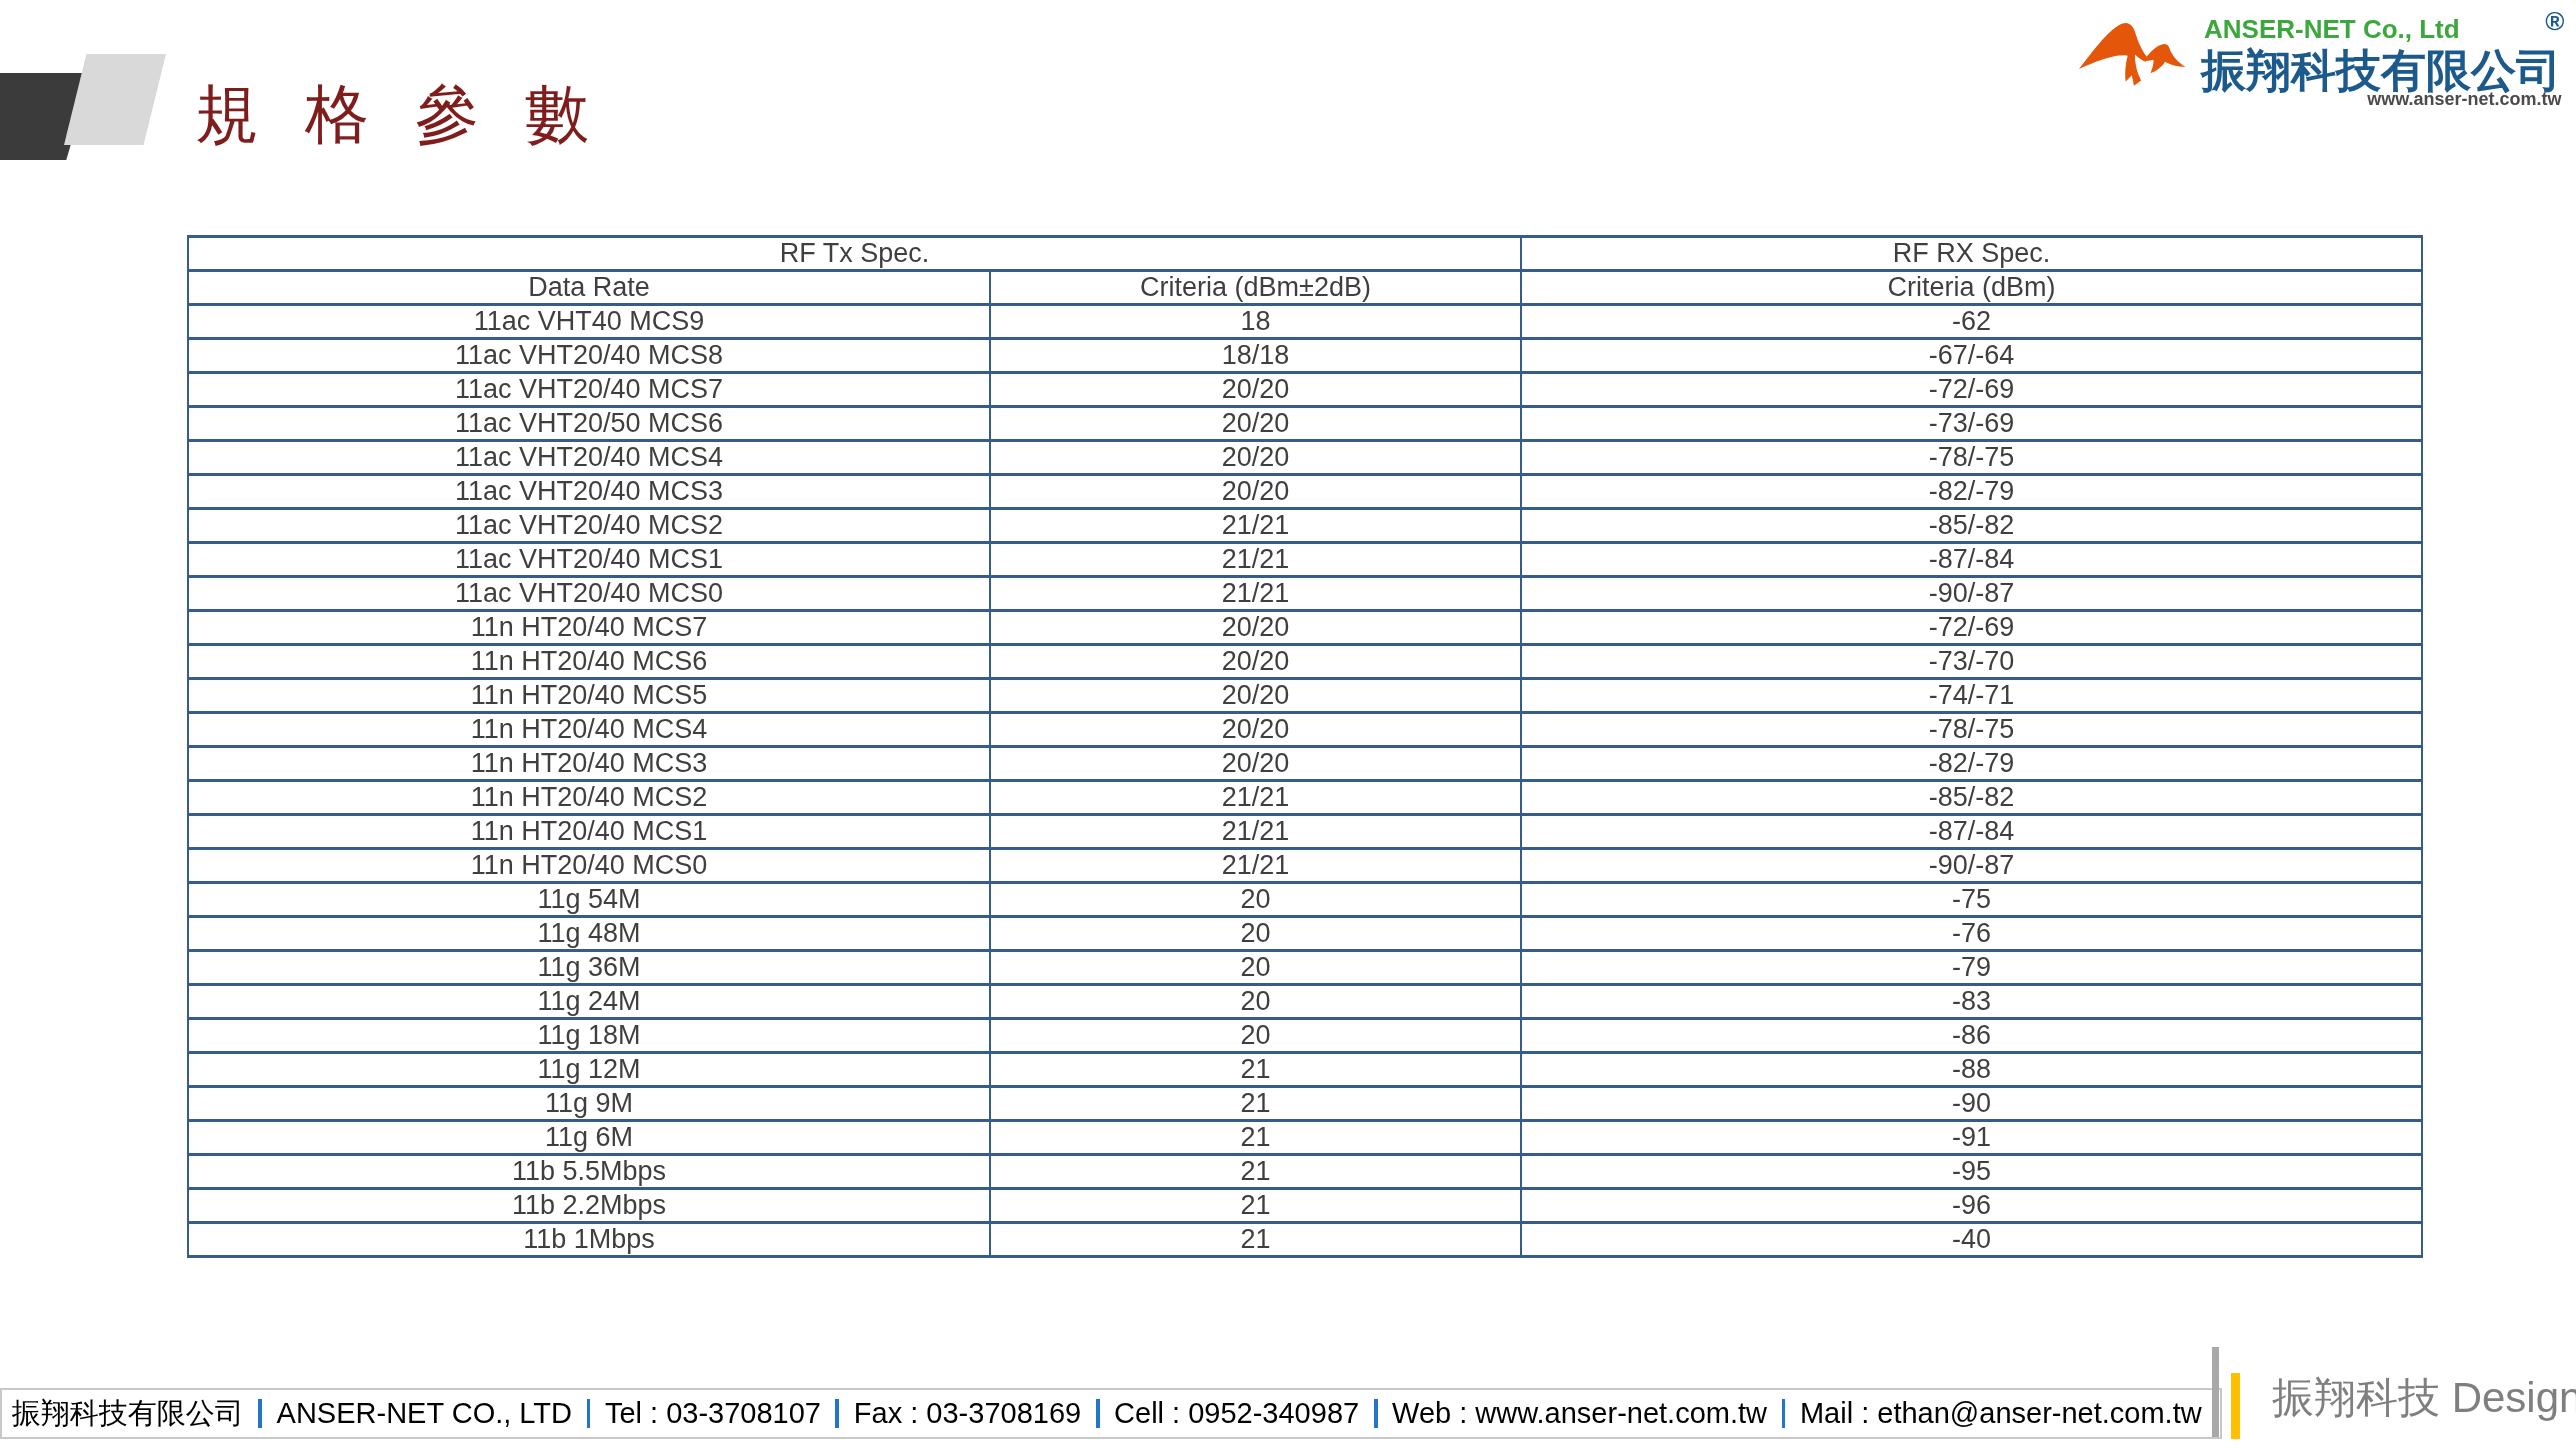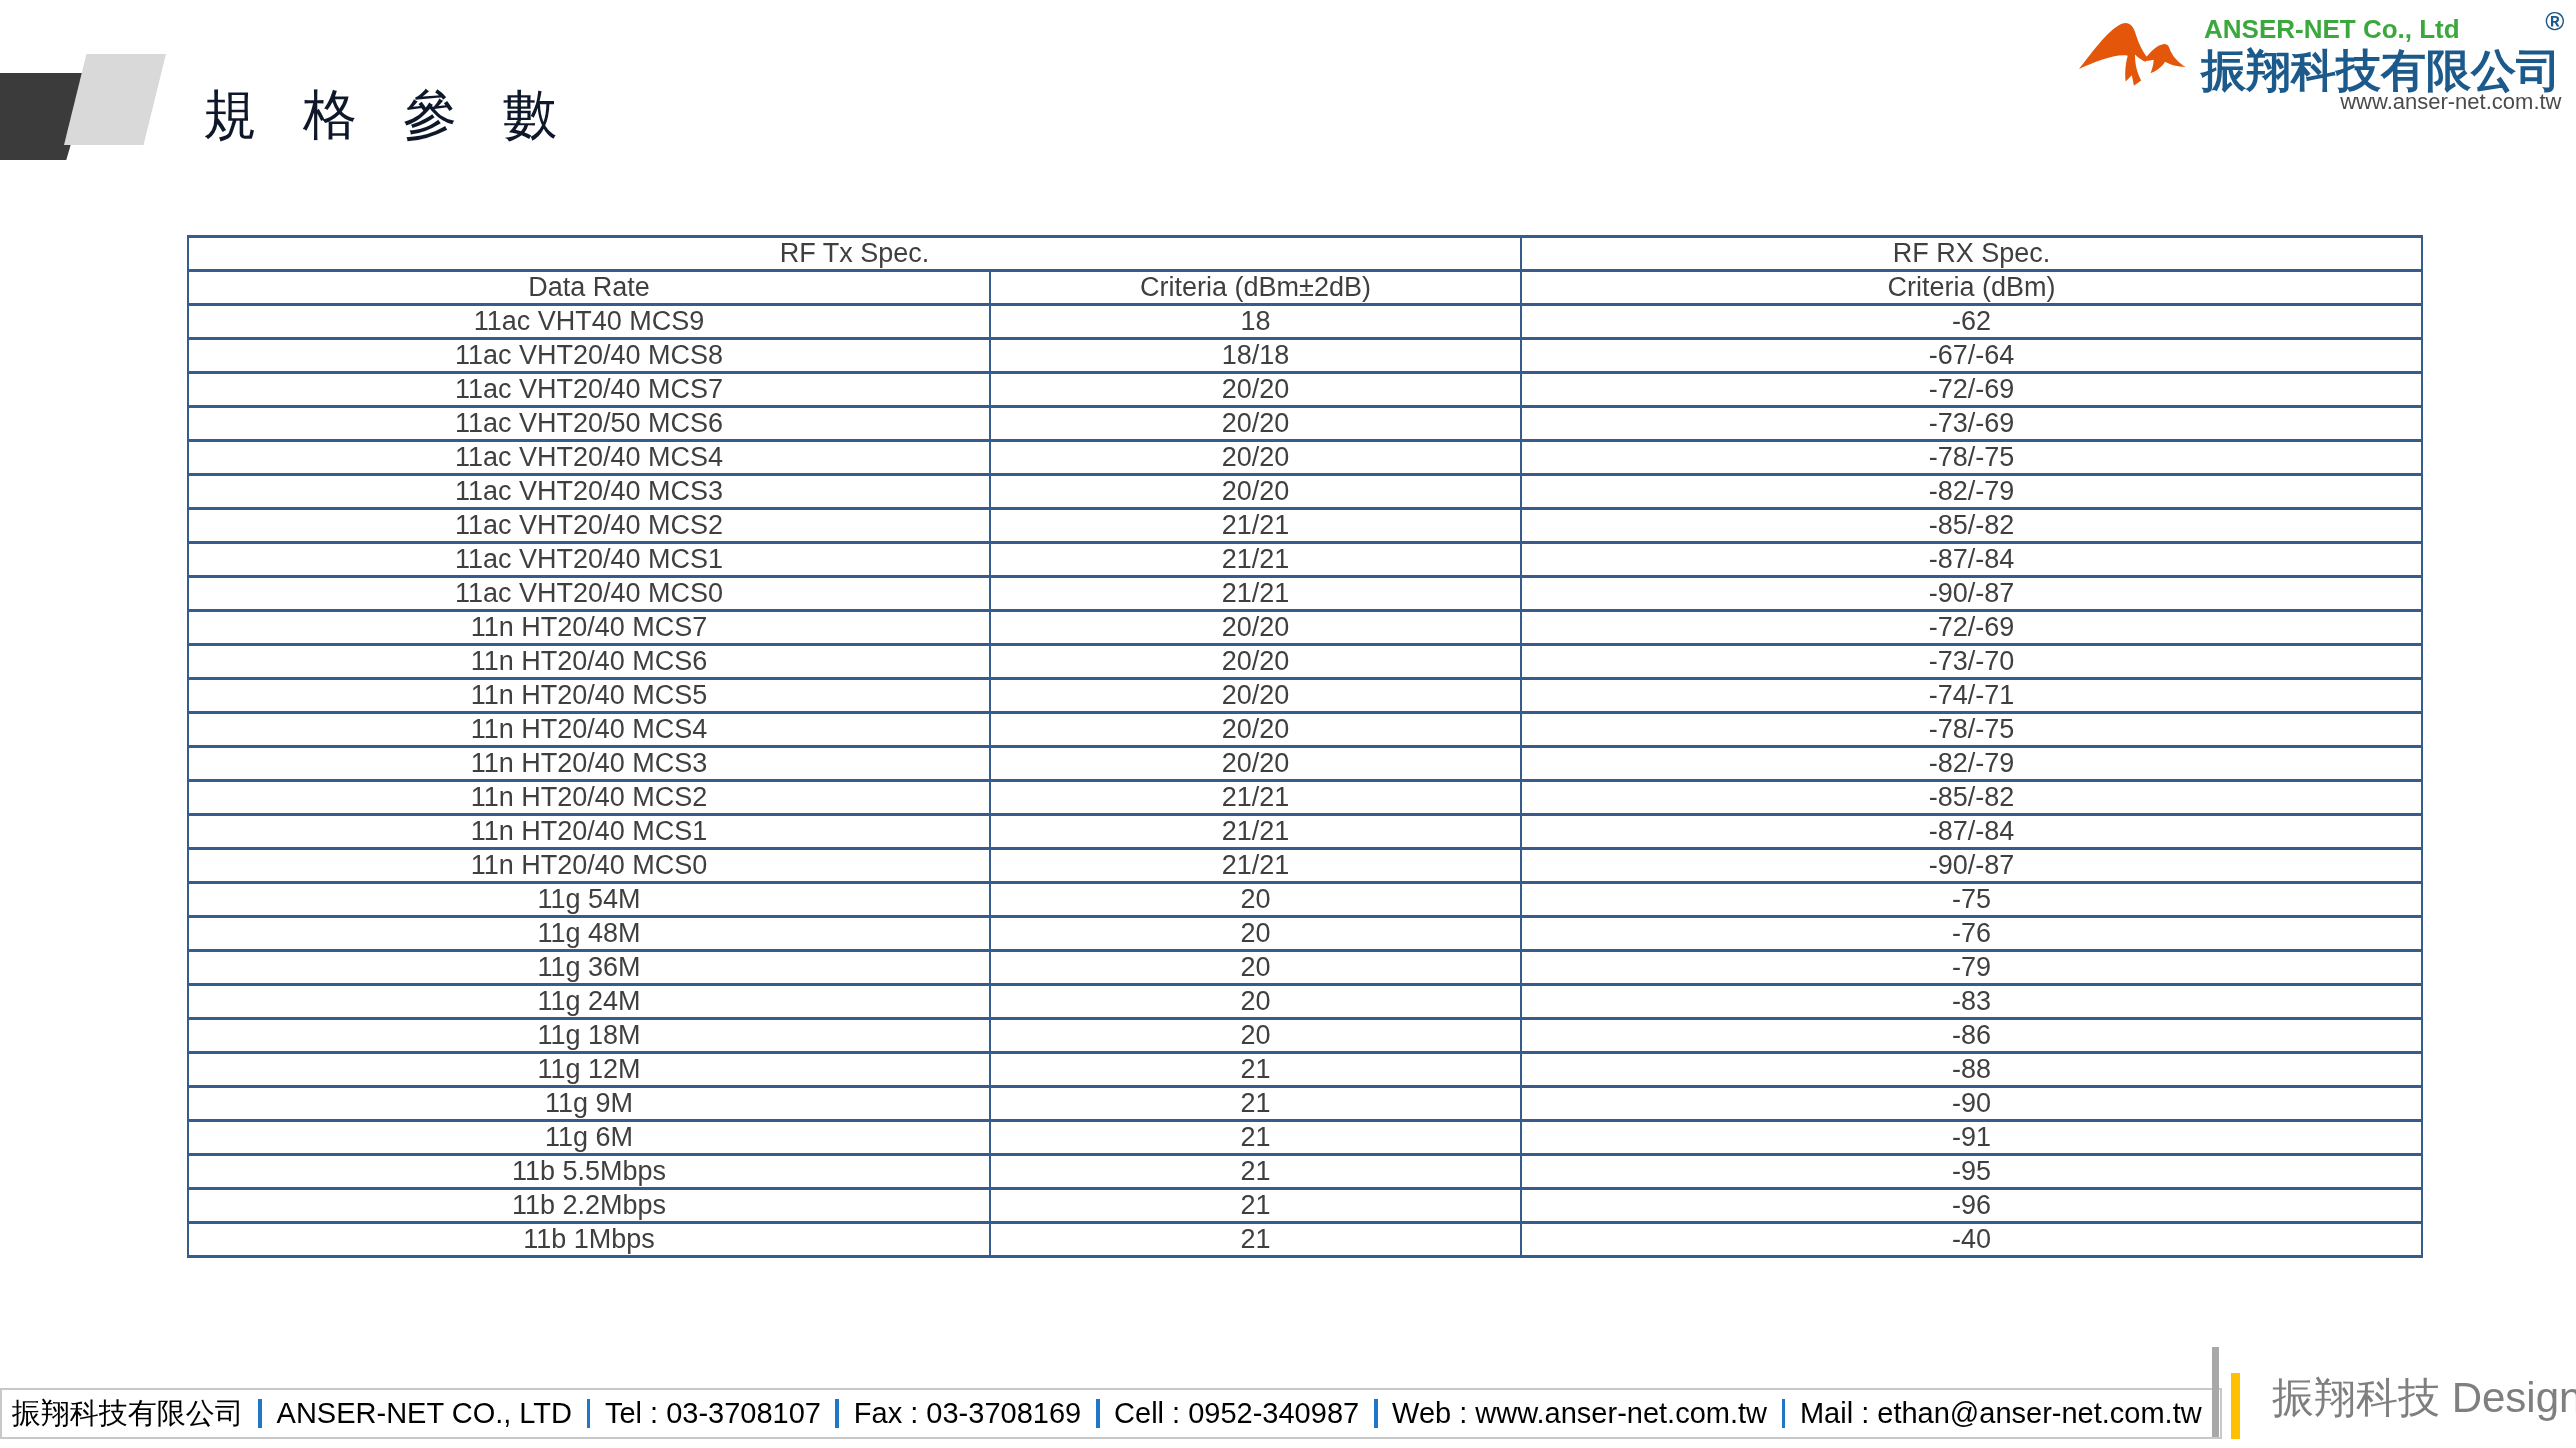--- a/index.html
+++ b/index.html
@@ -10,36 +10,36 @@
   
   .deco-dark{
     position:absolute;left:0;top:73px;width:92px;height:87px;background:#3B3B3B;
     clip-path:polygon(0 0,100% 0,72% 100%,0 100%);
   }
   .deco-light{
     position:absolute;left:64px;top:54px;width:102px;height:91px;background:#D9D9D9;
     clip-path:polygon(22% 0,100% 0,78% 100%,0 100%);
   }
   .page-title{
-    position:absolute;left:195px;top:71px;margin:8px;
-    font-size:54px;font-weight:500;color:#0f172a;letter-spacing:46px;white-space:nowrap;
+    position:absolute;left:195px;top:71px;margin:0;
+    font-size:64px;font-weight:500;color:#7f1d1d;letter-spacing:46px;white-space:nowrap;
   }
   
   .logo-mark{position:absolute;left:2079px;top:13.5px;width:114px;height:75px;}
   .logo-en{
     position:absolute;left:2204px;top:13.5px;font-size:26px;font-weight:bold;color:#3AA83C;white-space:nowrap;
   }
   .logo-zh{
     position:absolute;left:2201px;top:41px;font-size:45px;font-weight:bold;color:#1C5A8C;white-space:nowrap;
   }
   .logo-reg{
     position:absolute;right:11.6px;top:5.8px;font-size:26px;font-weight:bold;color:#1C5A8C;
   }
   .logo-url{
-    position:absolute;right:14.5px;top:89px;font-size:22px;font-weight:normal;color:#4B4B4B;white-space:nowrap;
+    position:absolute;right:14.5px;top:89px;font-size:18px;font-weight:bold;color:#4B4B4B;white-space:nowrap;
   }
   
   table.spec{
     position:absolute;left:167px;top:235px;width:2234px;
     border-collapse:collapse;table-layout:fixed;margin-left:20px;
   }
   table.spec th,table.spec td{
     border:2.9px solid #365C8C;border-top-width:3.9px;border-bottom-width:3.9px;
     height:31px;padding:0;text-align:center;vertical-align:middle;
     font-size:27px;font-weight:normal;color:#3F3F3F;line-height:1;

